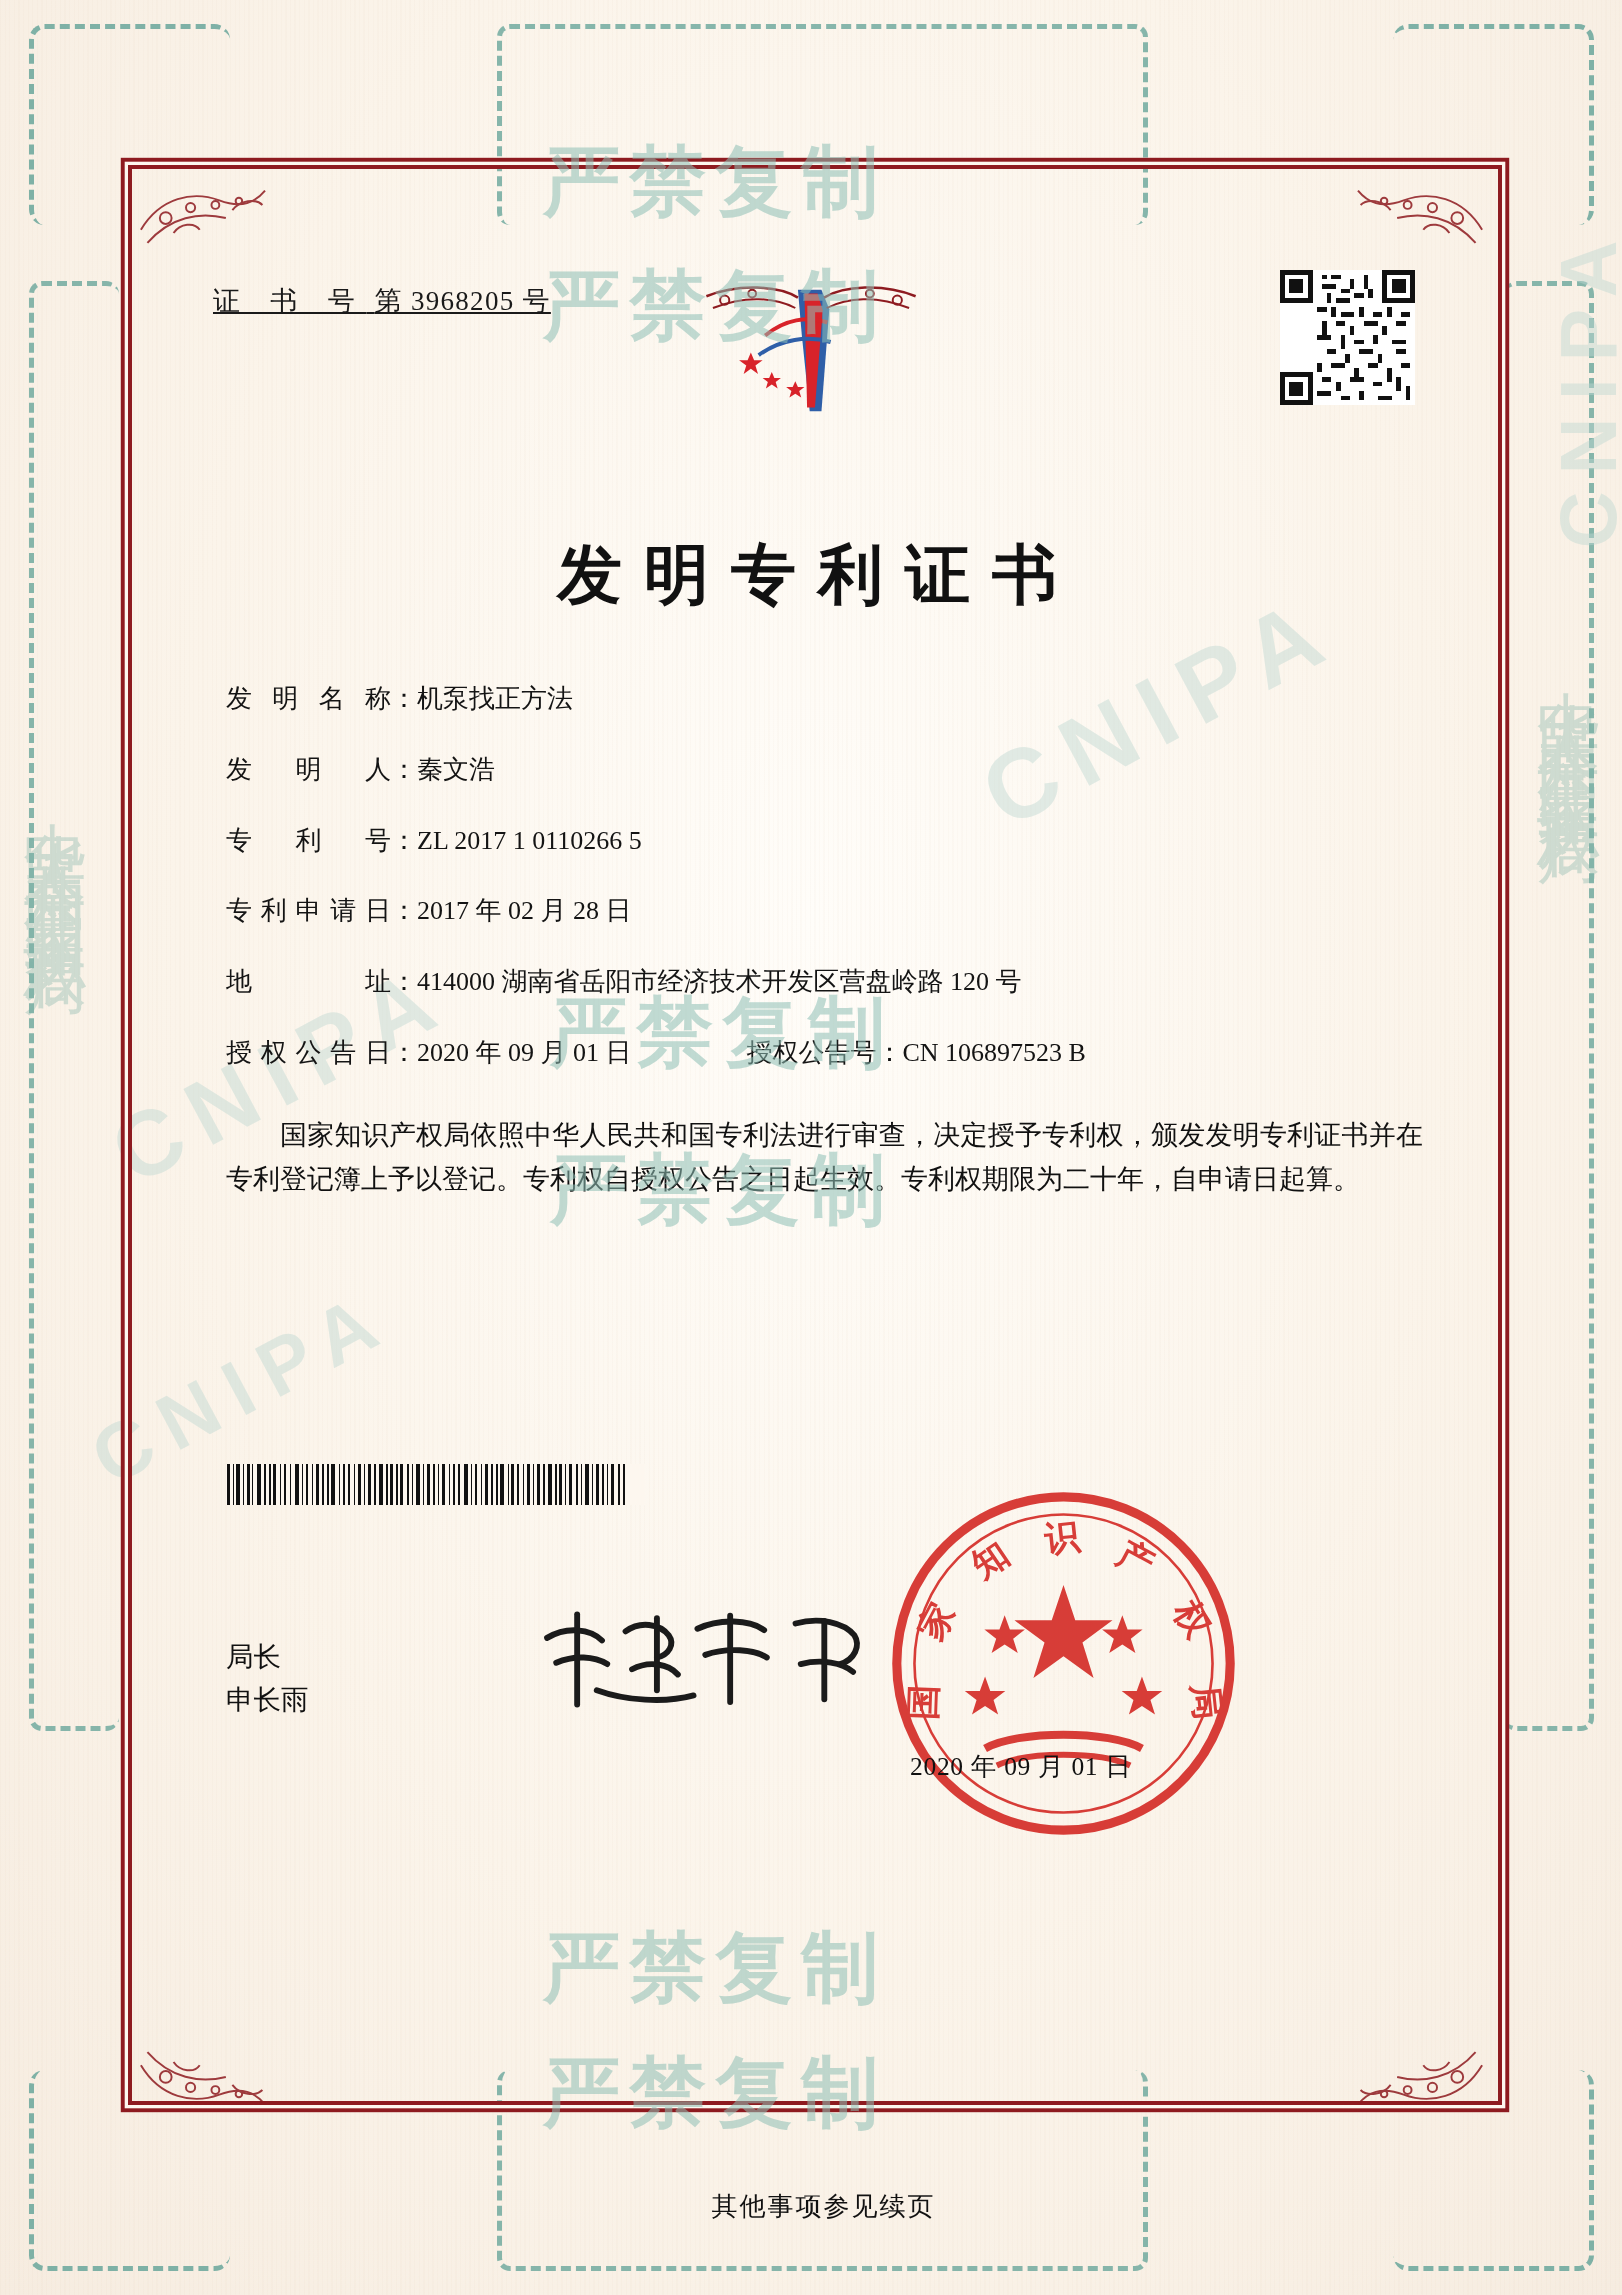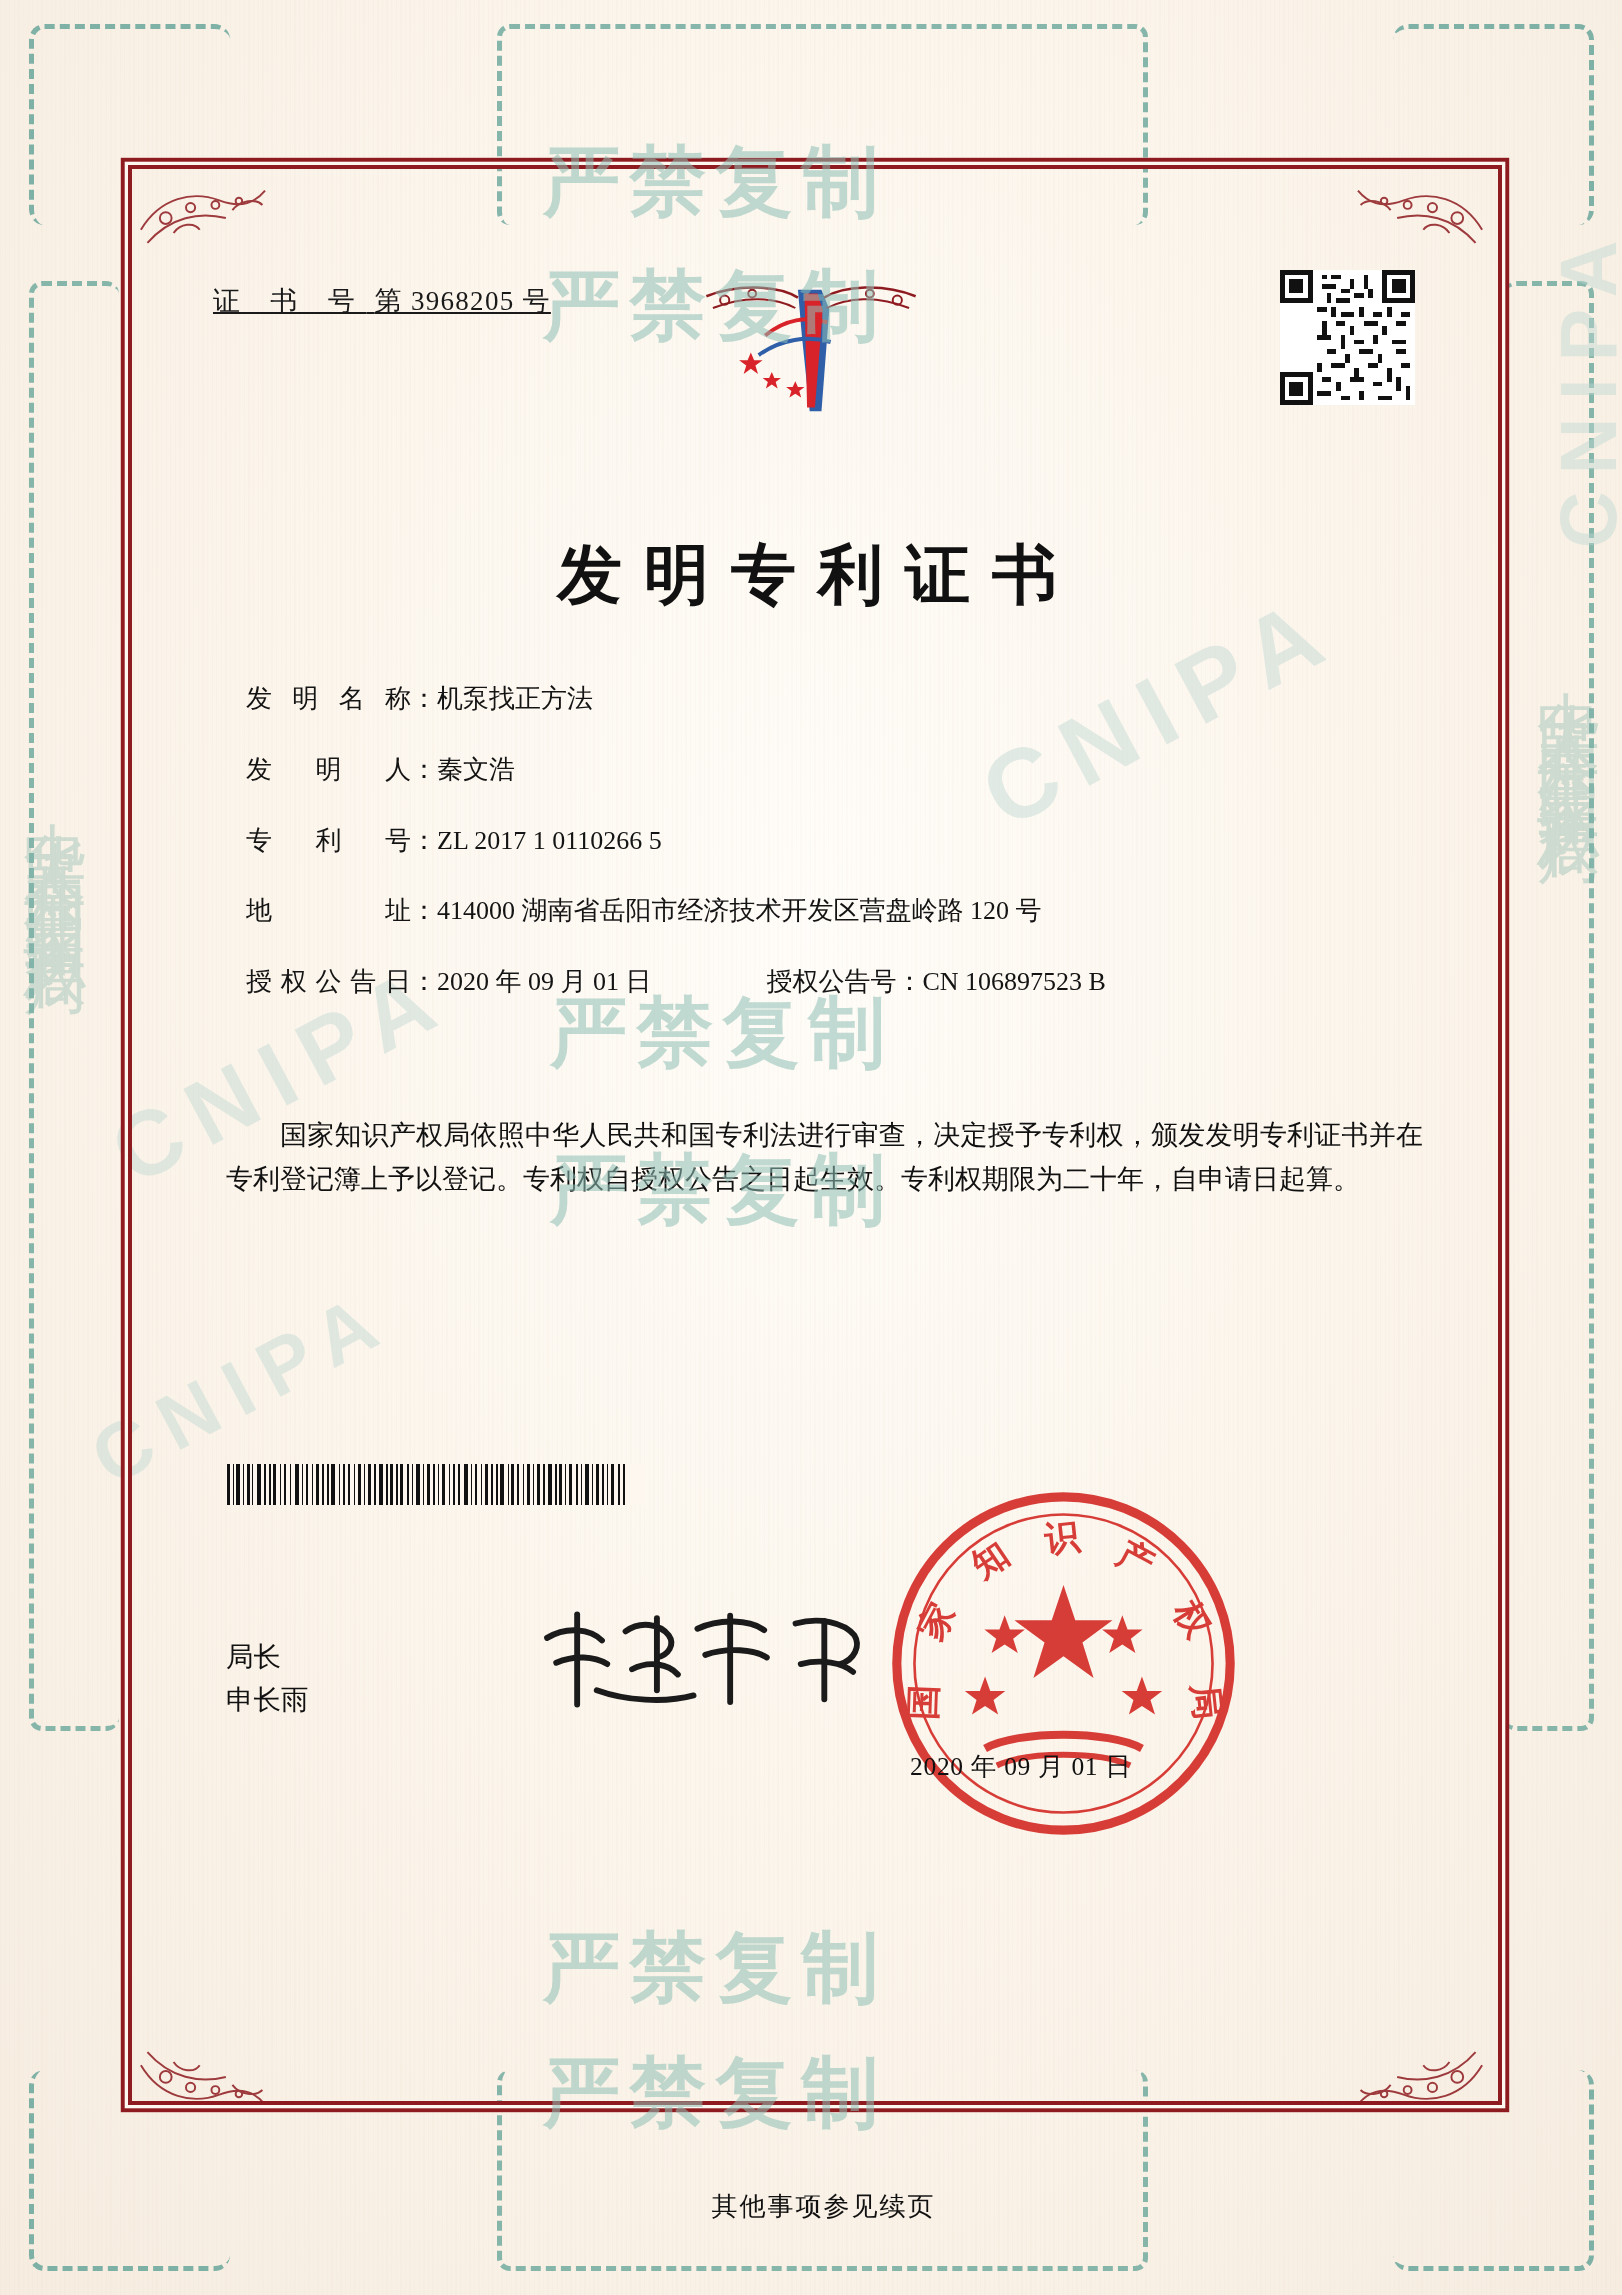--- a/index.html
+++ b/index.html
@@ -83,21 +83,21 @@
     width:288px;height:170px;
   }
 
   .title{
     position:absolute;left:0;right:8px;top:366px;text-align:center;
     font-size:65px;letter-spacing:22px;color:#111;font-weight:bold;
     font-family:"Liberation Serif", serif;
     text-indent:22px;
   }
 
-  .fields{position:absolute;left:98px;top:517px;width:1197px;margin-left:20px;}
+  .fields{position:absolute;left:98px;top:517px;width:1197px;}
   .field{margin-bottom:37px;font-size:26px;color:#141414;line-height:1.3;white-space:nowrap;}
   .flabel{display:inline-block;width:165px;}
   .flabel.j5{text-align:justify;text-align-last:justify;}
   .fvalue{display:inline;}
   .field .second-label{display:inline-block;margin-left:115px;}
 
   .para{
     position:absolute;left:98px;width:1197px;
     font-size:27px;line-height:1.62;color:#111;text-align:justify;
   }
@@ -333,20 +333,23 @@
 
   <div class="fields">
     <div class="field">
       <span class="flabel j5">发明名称</span><span>：</span><span class="fvalue">机泵找正方法</span>
     </div>
     <div class="field">
       <span class="flabel j5">发明人</span><span>：</span><span class="fvalue">秦文浩</span>
     </div>
     <div class="field">
       <span class="flabel j5">专利号</span><span>：</span><span class="fvalue">ZL 2017 1 0110266 5</span>
+    </div>
+    <div class="field">
+      <span class="flabel j5">专利申请日</span><span>：</span><span class="fvalue">2017 年 02 月 28 日</span>
     </div>
     <div class="field">
       <span class="flabel j5">地址</span><span>：</span><span class="fvalue">414000 湖南省岳阳市经济技术开发区营盘岭路 120 号</span>
     </div>
     <div class="field">
       <span class="flabel j5">授权公告日</span><span>：</span><span class="fvalue">2020 年 09 月 01 日</span><span class="second-label">授权公告号</span><span>：</span><span class="fvalue">CN 106897523 B</span>
     </div>
   </div>
 
   <div class="para p1">

